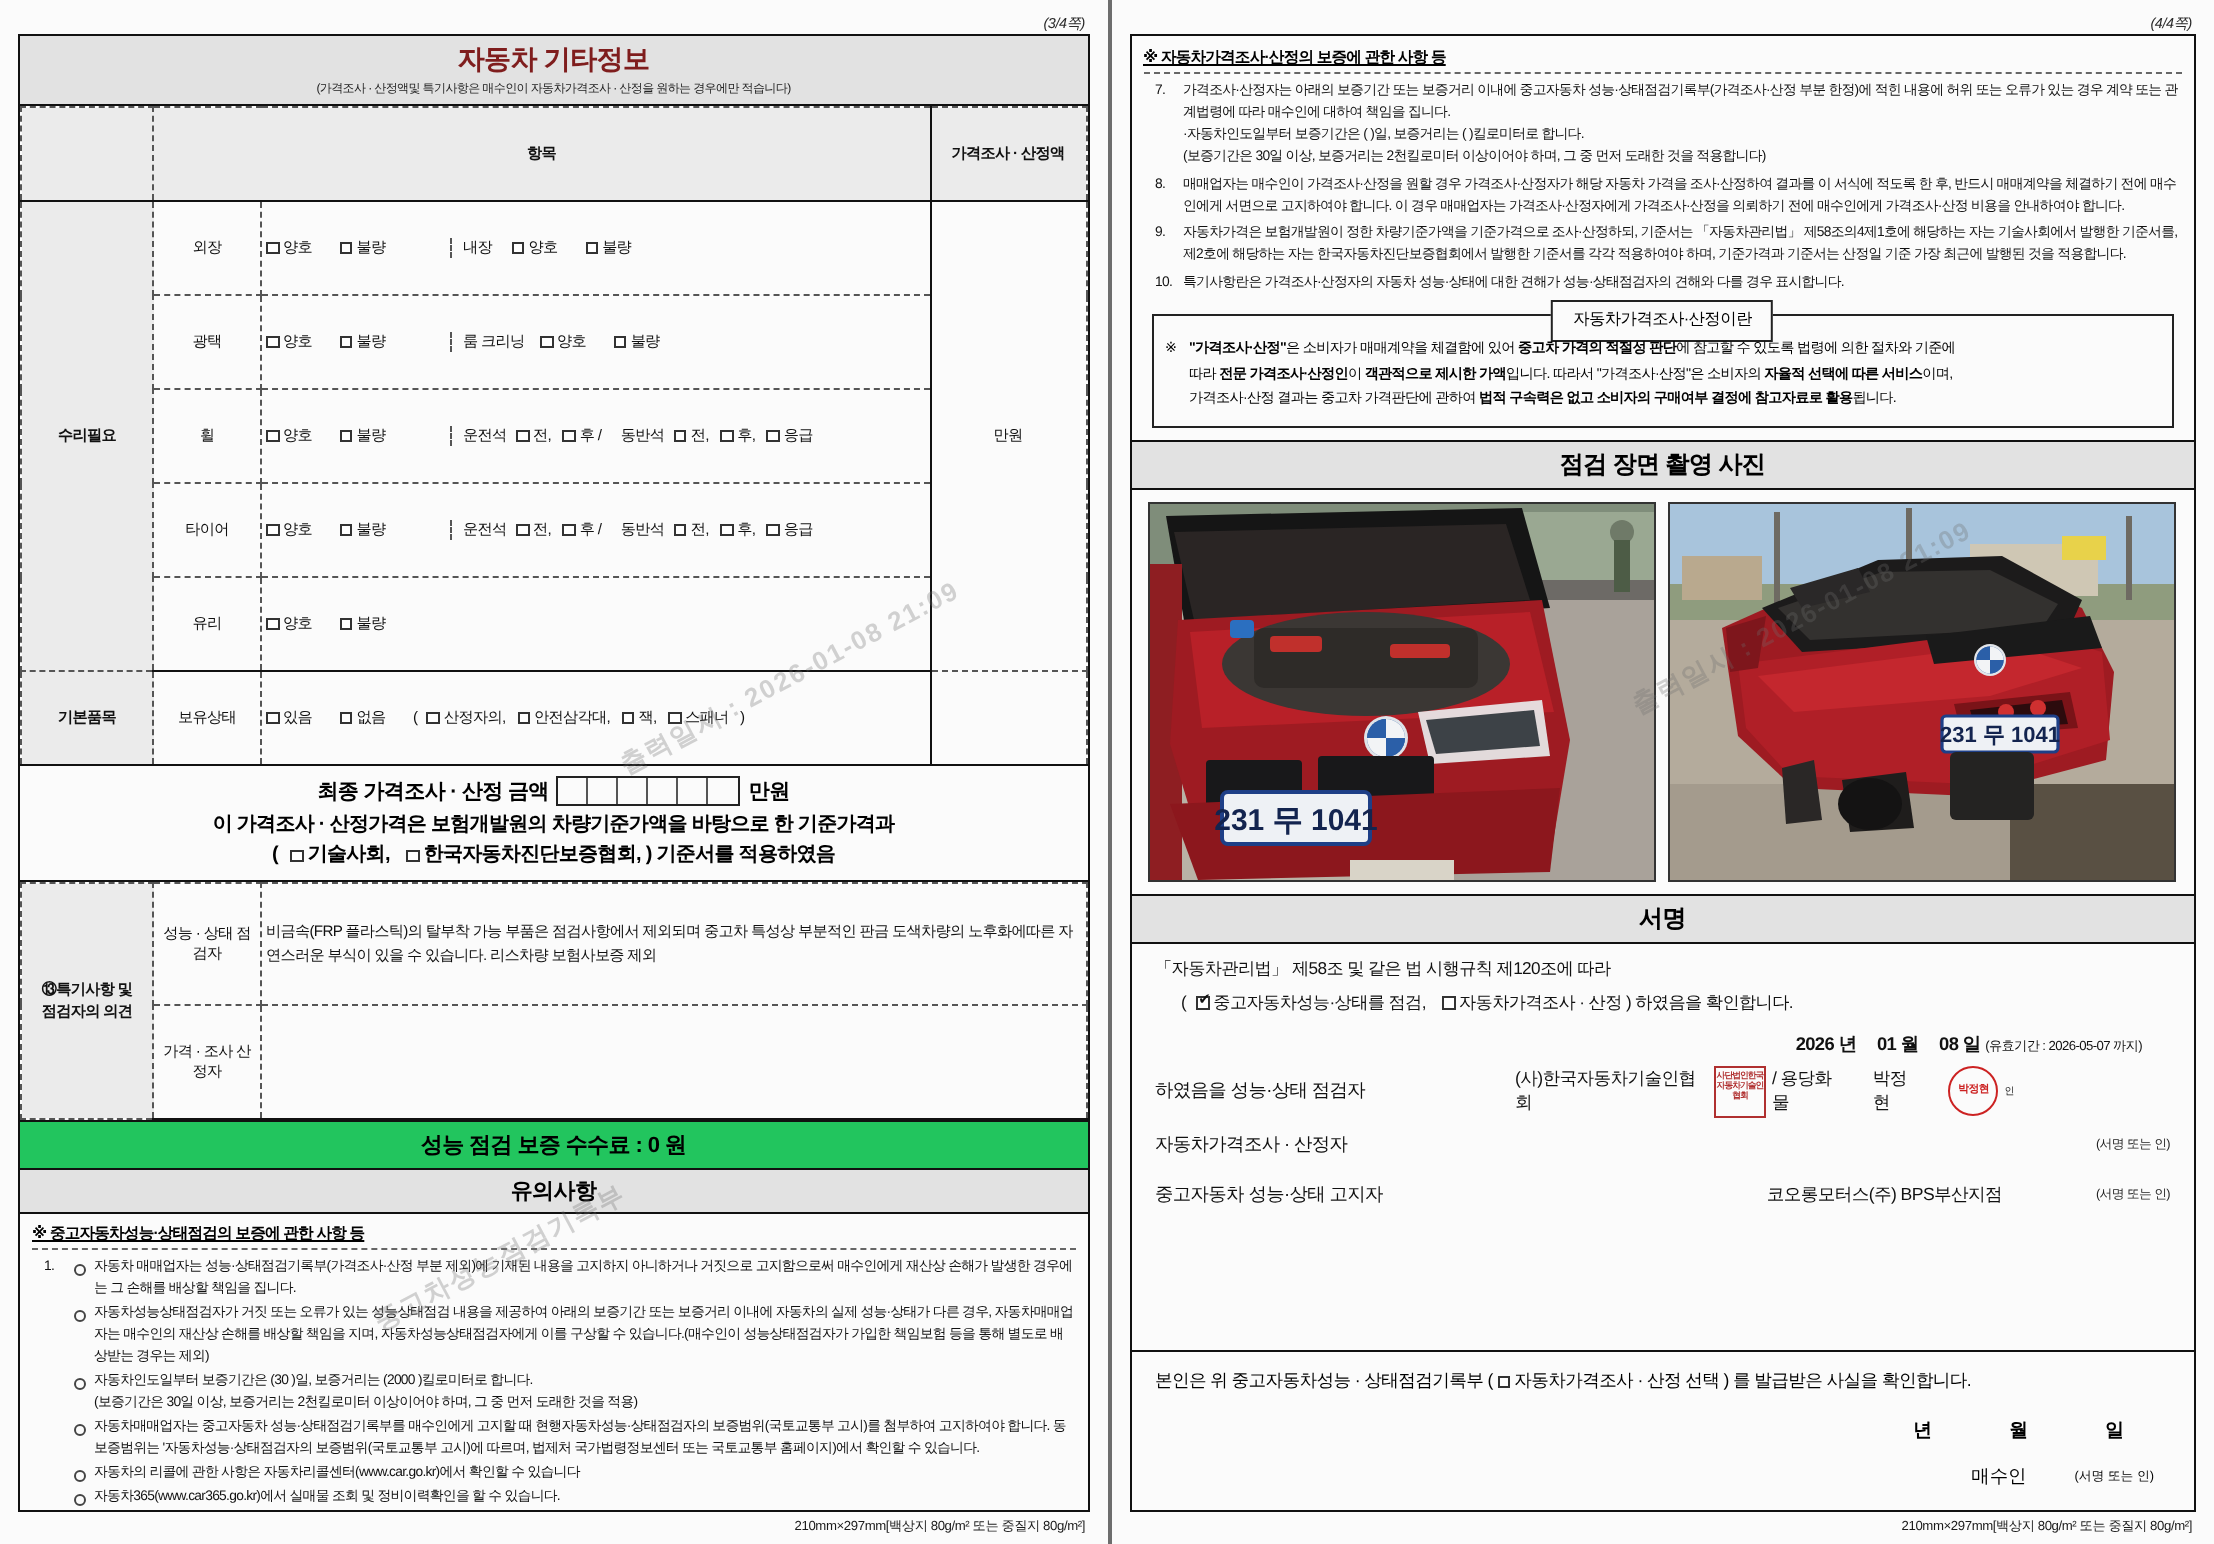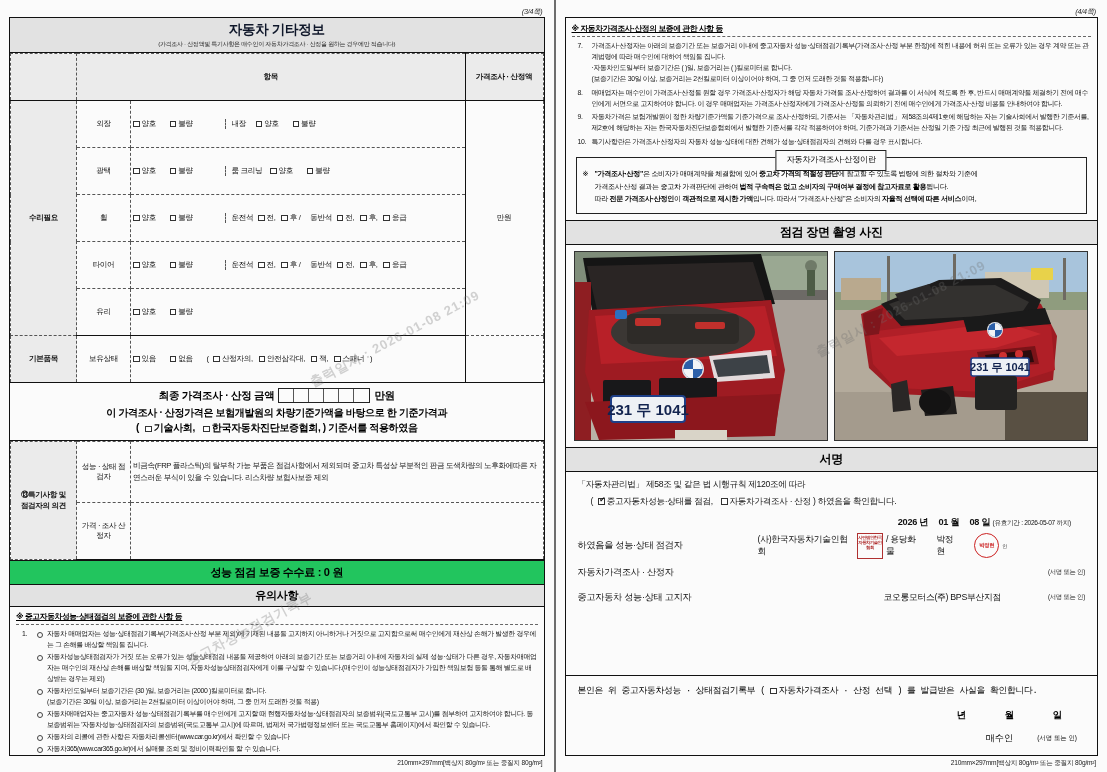--- a/index.html
+++ b/index.html
@@ -44,21 +44,21 @@
     overflow: hidden;
   }
 
   
   .titlebar {
     background: #e2e2e2;
     border-bottom: 1.2px solid #111;
     text-align: center;
     padding: 3px 0 3px 0;
   }
-  .titlebar .t1 { font-size: 13.5px; font-weight: bold; color: #0f172a; letter-spacing: -0.3px;}
+  .titlebar .t1 { font-size: 13.5px; font-weight: bold; color: #7f1d1d; letter-spacing: -0.3px;}
   .titlebar .t2 { font-size: 6px; color: #222; margin-top: 1px; letter-spacing: -0.3px;}
 
   
   table.grid { border-collapse: collapse; width: 100%; table-layout: fixed; }
   table.grid td {
     border: 0.7px dashed #555;
     font-size: 7.6px;
     color: #111;
     padding: 18px 2px;
     letter-spacing: -0.35px;
@@ -175,21 +175,21 @@
     padding: 1.5px 0; font-weight:bold; letter-spacing:-0.5px; flex:none;
   }
   .stamp-rd {
     width: 25px; height: 25px; border-radius:50%; border: 1.8px solid #cc2222;
     color:#cc2222; font-size:5.4px; font-weight:bold; line-height:1.1;
     display:flex; align-items:center; justify-content:center; text-align:center;
     flex:none;
   }
 
   .buyerbox { border-top: 1.4px solid #111; padding: 9px 12px 10px 12px; }
-  .buyerbox .b1 { font-size: 8.8px; letter-spacing:-0.3px; margin-bottom: 12px; font-family: Liberation Mono, monospace;}
+  .buyerbox .b1 { font-size: 8.8px; letter-spacing:-0.3px; margin-bottom: 12px;}
   .buyerbox .b2 { text-align:right; font-size:9.4px; font-weight:bold; letter-spacing: 1px; padding-right: 22px; margin-bottom: 10px;}
   .buyerbox .b2 span { margin-left: 34px; }
   .buyerbox .b3 { display:flex; justify-content:flex-end; align-items:center; gap: 24px; padding-right: 8px;}
   .buyerbox .b3 .who { font-size:9.2px; }
   .buyerbox .b3 .sg { font-size:6.4px; }
 
   .rnotes { padding: 5px 6px 0 6px; }
   .spacer { flex: 1; }
   .wm {
     position:absolute; color: rgba(110,110,110,0.30); font-size: 13px;
@@ -488,24 +488,24 @@
 
       <div class="defbox-wrap">
         <div class="defbox">
           <div class="defcap">자동차가격조사·산정이란</div>
           <div class="defbody">
             <span class="mk">※</span>
             <div>
               <span class="bold">"가격조사·산정"</span><span>은 소비자가 매매계약을 체결함에 있어 </span><span class="bold">중고차 가격의 적절성 판단</span><span>에 참고할 수 있도록 법령에 의한 절차와 기준에</span>
             </div>
             <div>
-              <span>가격조사·산정 결과는 중고차 가격판단에 관하여 </span><span class="bold">법적 구속력은 없고 소비자의 구매여부 결정에 참고자료로 활용</span><span>됩니다.</span>
+              <span>따라 </span><span class="bold">전문 가격조사·산정인</span><span>이 </span><span class="bold">객관적으로 제시한 가액</span><span>입니다. 따라서 "가격조사·산정"은 소비자의 </span><span class="bold">자율적 선택에 따른 서비스</span><span>이며,</span>
             </div>
             <div>
-              <span>따라 </span><span class="bold">전문 가격조사·산정인</span><span>이 </span><span class="bold">객관적으로 제시한 가액</span><span>입니다. 따라서 "가격조사·산정"은 소비자의 </span><span class="bold">자율적 선택에 따른 서비스</span><span>이며,</span>
+              <span>가격조사·산정 결과는 중고차 가격판단에 관하여 </span><span class="bold">법적 구속력은 없고 소비자의 구매여부 결정에 참고자료로 활용</span><span>됩니다.</span>
             </div>
           </div>
         </div>
       </div>
 
       <div class="secbar small" style="border-top:1.3px solid #111">점검 장면 촬영 사진</div>
 
       <div class="photos">
         <div class="photo">
           <svg width="254" height="190" viewBox="0 0 254 190" preserveAspectRatio="none">

